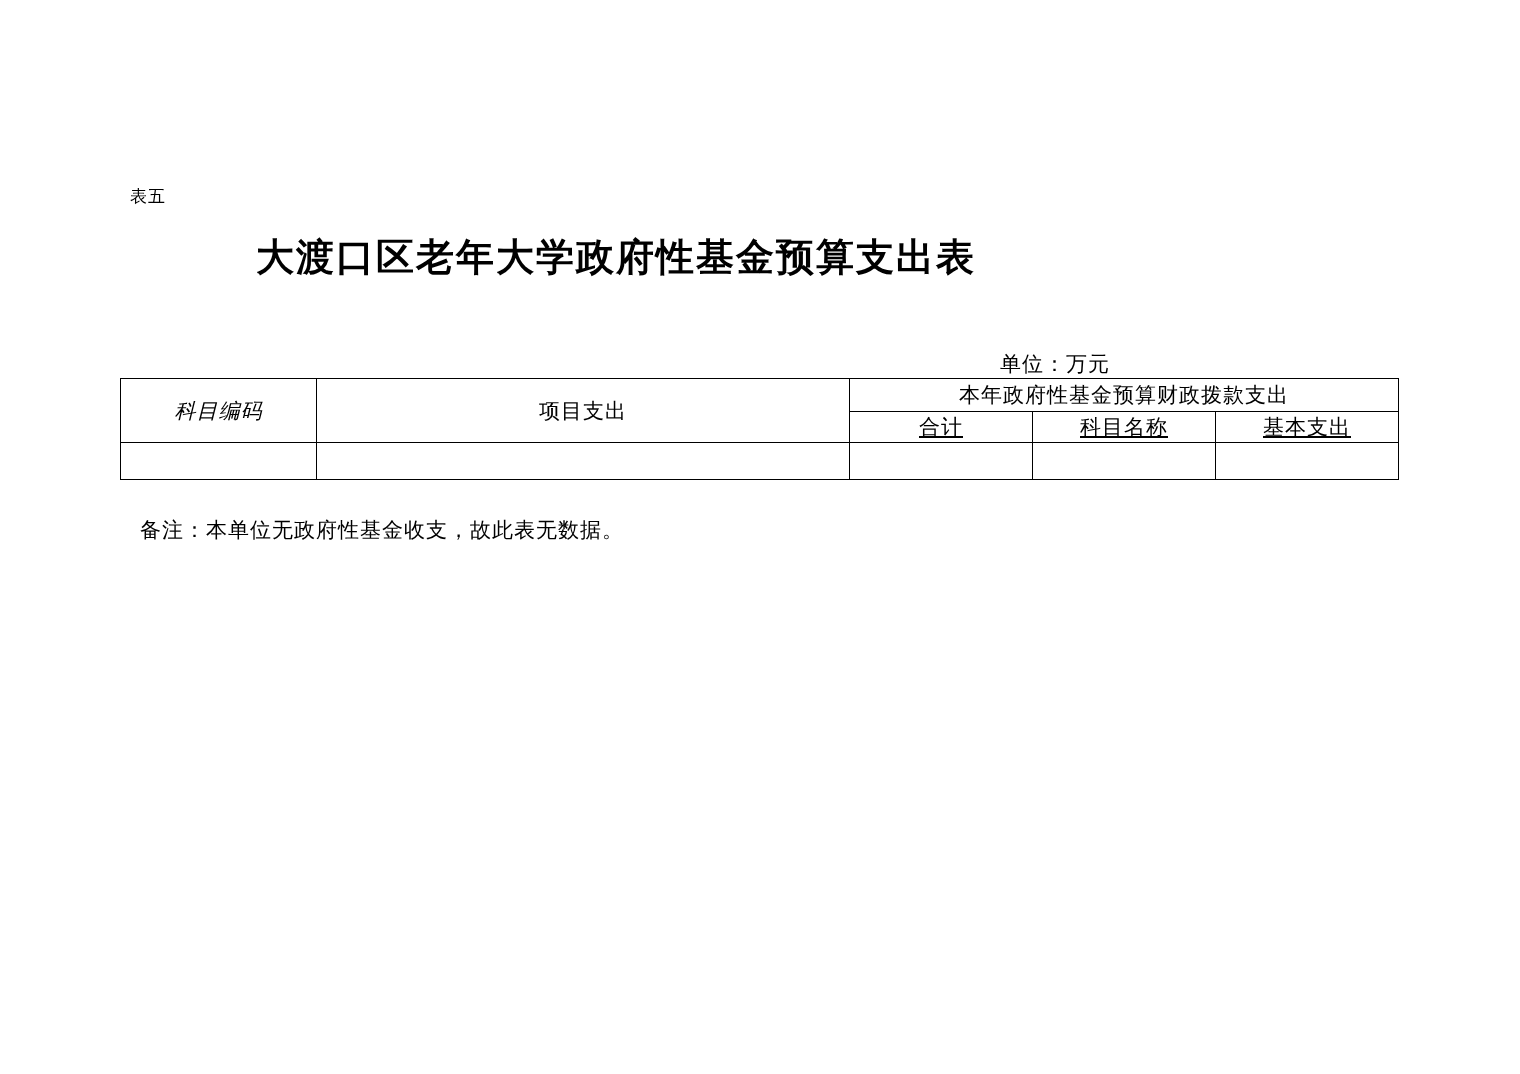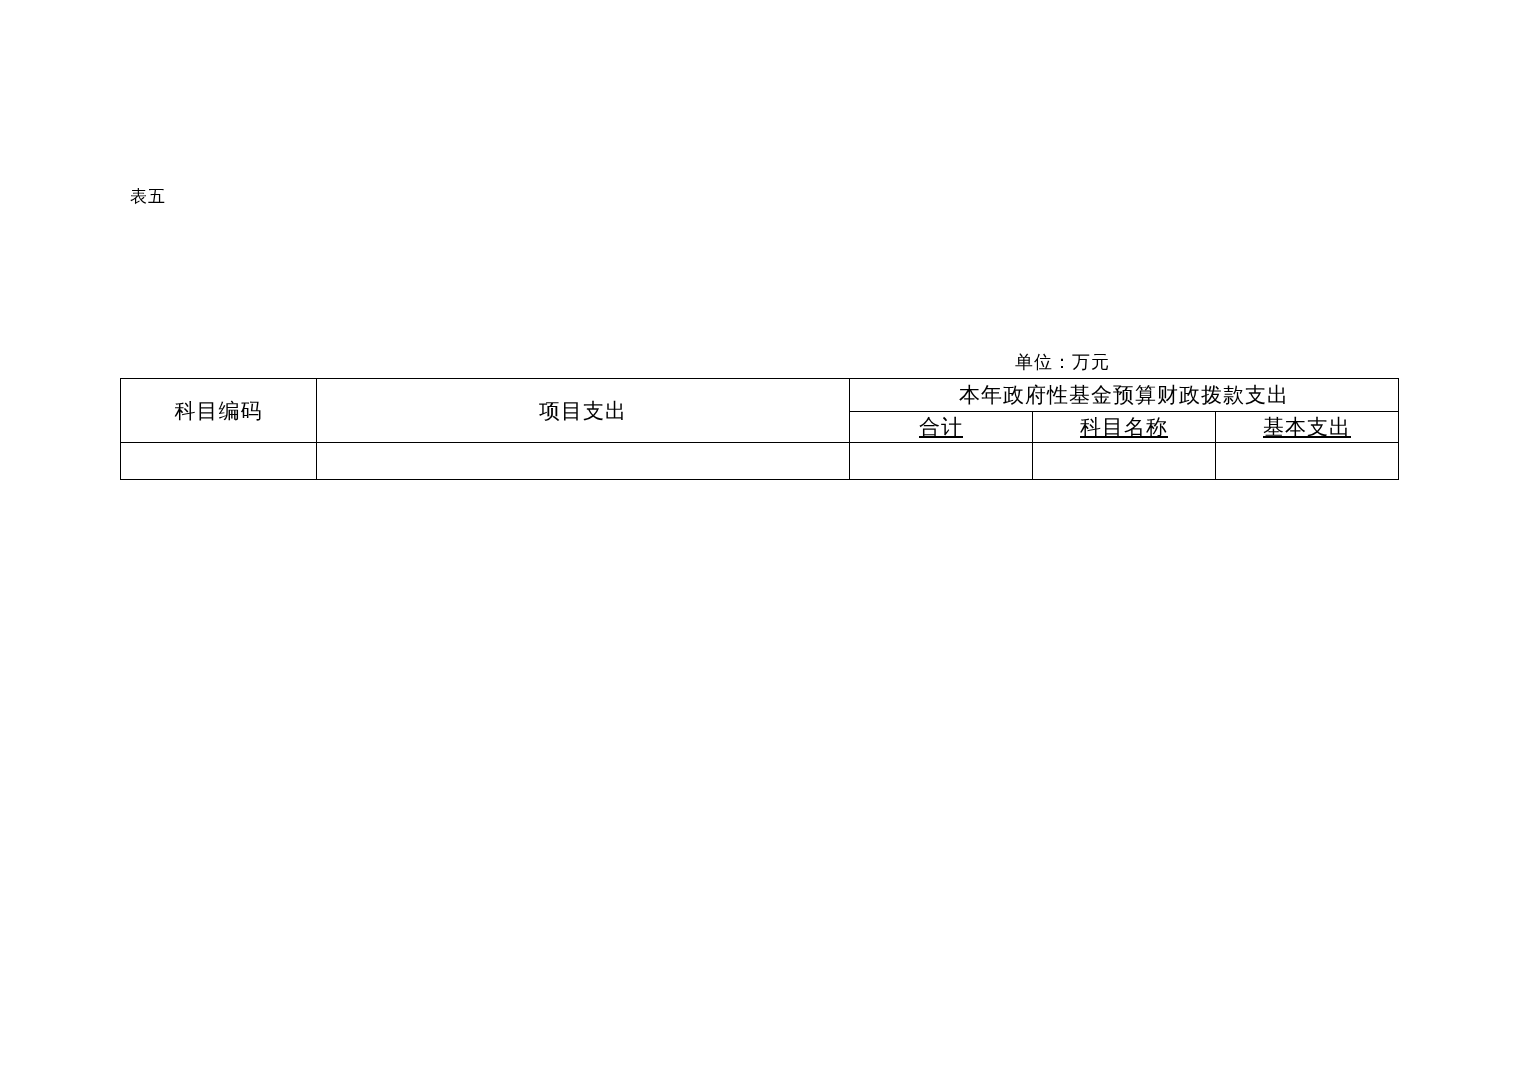--- a/index.html
+++ b/index.html
@@ -37,41 +37,41 @@
     text-align: center;
     font-size: 38px;
     font-weight: bold;
     letter-spacing: 2px;
     font-family: "Liberation Serif", serif;
   }
   .unit-line {
     position: absolute;
     right: 122px;
     top: 350px;
-    font-size: 18px;
+    font-size: 21px;
     letter-spacing: 1px;
     margin-left: 20px;
   }
   table.budget {
     position: absolute;
     left: 120px;
     top: 378px;
     width: 1278px;
     border-collapse: collapse;
     table-layout: fixed;
   }
   table.budget td {
     border: 1.5px solid #000000;
     text-align: center;
     vertical-align: middle;
     font-size: 21px;
     letter-spacing: 1px;
     padding: 0;
   }
-  .h-code { width: 196px; height: 62px; }
+  .h-code { width: 196px; height: 62px; font-style: italic; }
   .h-name { width: 533px; }
   .h-group { height: 32px; }
   .h-sub { height: 30px; text-decoration: underline; }
   .col-total { width: 183px; }
   .col-basic { width: 183px; }
   .col-project { width: 183px; }
   .data-row td {
     height: 36px;
   }
   .note {
@@ -82,20 +82,21 @@
     letter-spacing: 1px;
   }
 </style>
 </head>
 <body>
 
 <div class="page">
 
   <div class="label-top">表五</div>
 
+  <div class="doc-title">大渡口区老年大学政府性基金预算支出表</div>
 
   <div class="unit-line">单位：万元</div>
 
   <table class="budget">
     <colgroup>
       <col class="h-code">
       <col class="h-name">
       <col class="col-total">
       <col class="col-basic">
       <col class="col-project">
@@ -114,14 +115,15 @@
       <tr class="data-row">
         <td></td>
         <td></td>
         <td></td>
         <td></td>
         <td></td>
       </tr>
     </tbody>
   </table>
 
+  <div class="note">备注：本单位无政府性基金收支，故此表无数据。</div>
 
 </div>
 
 </body></html>

